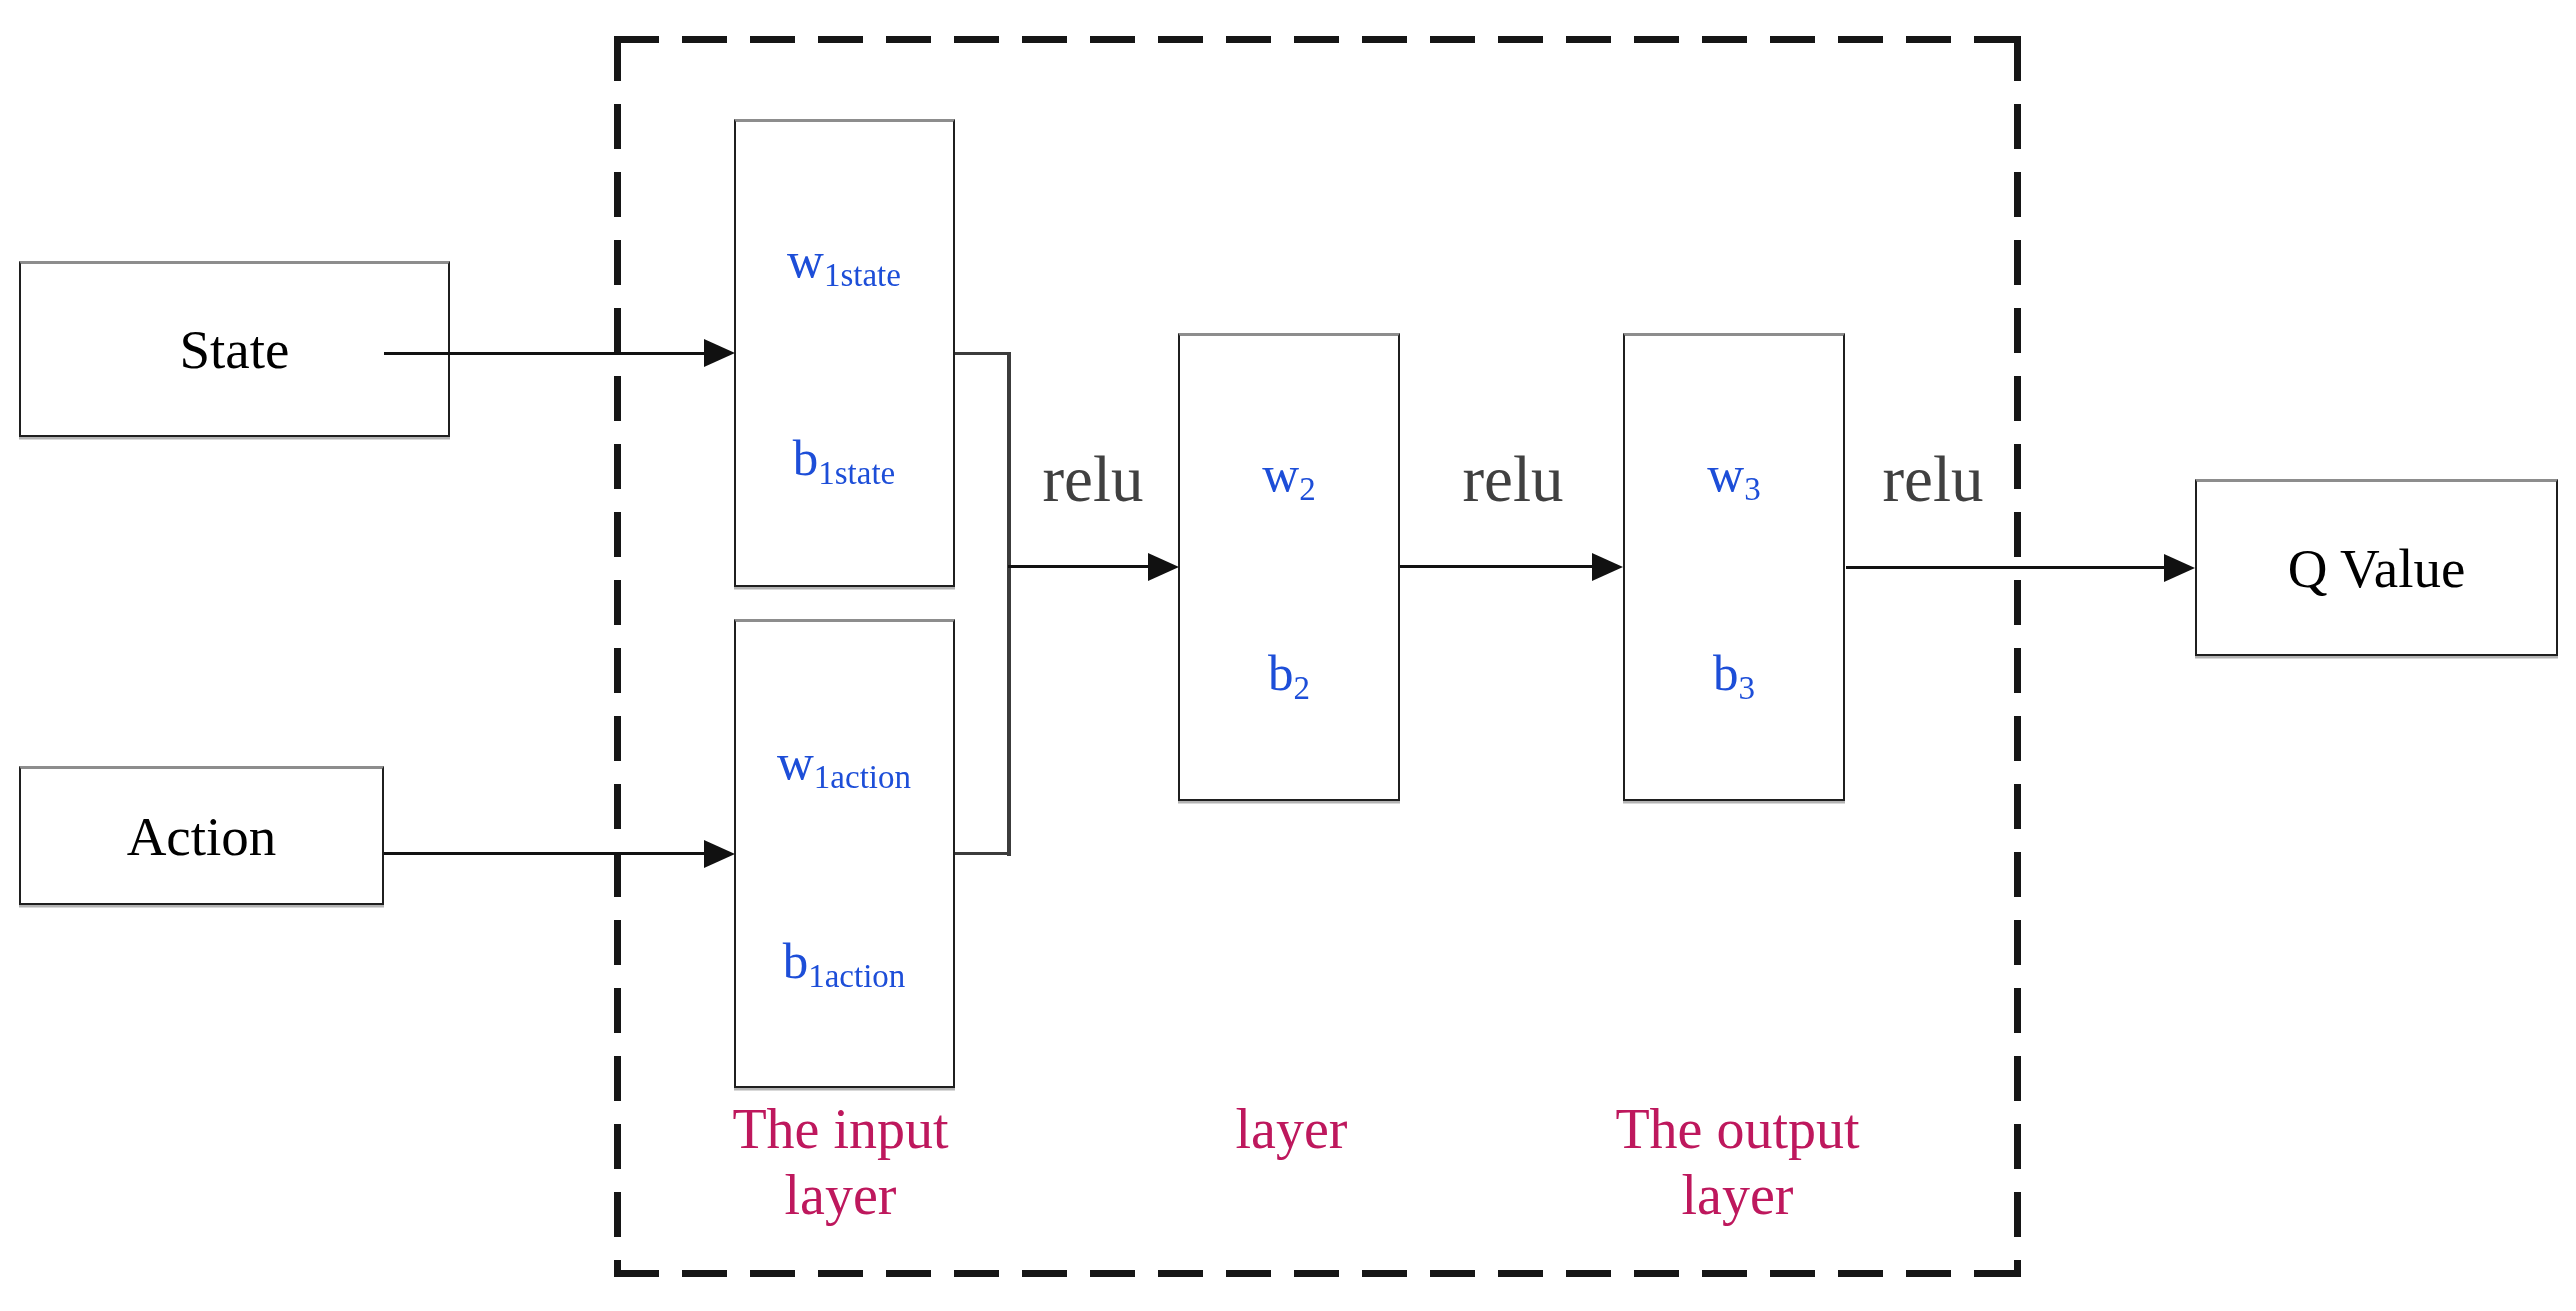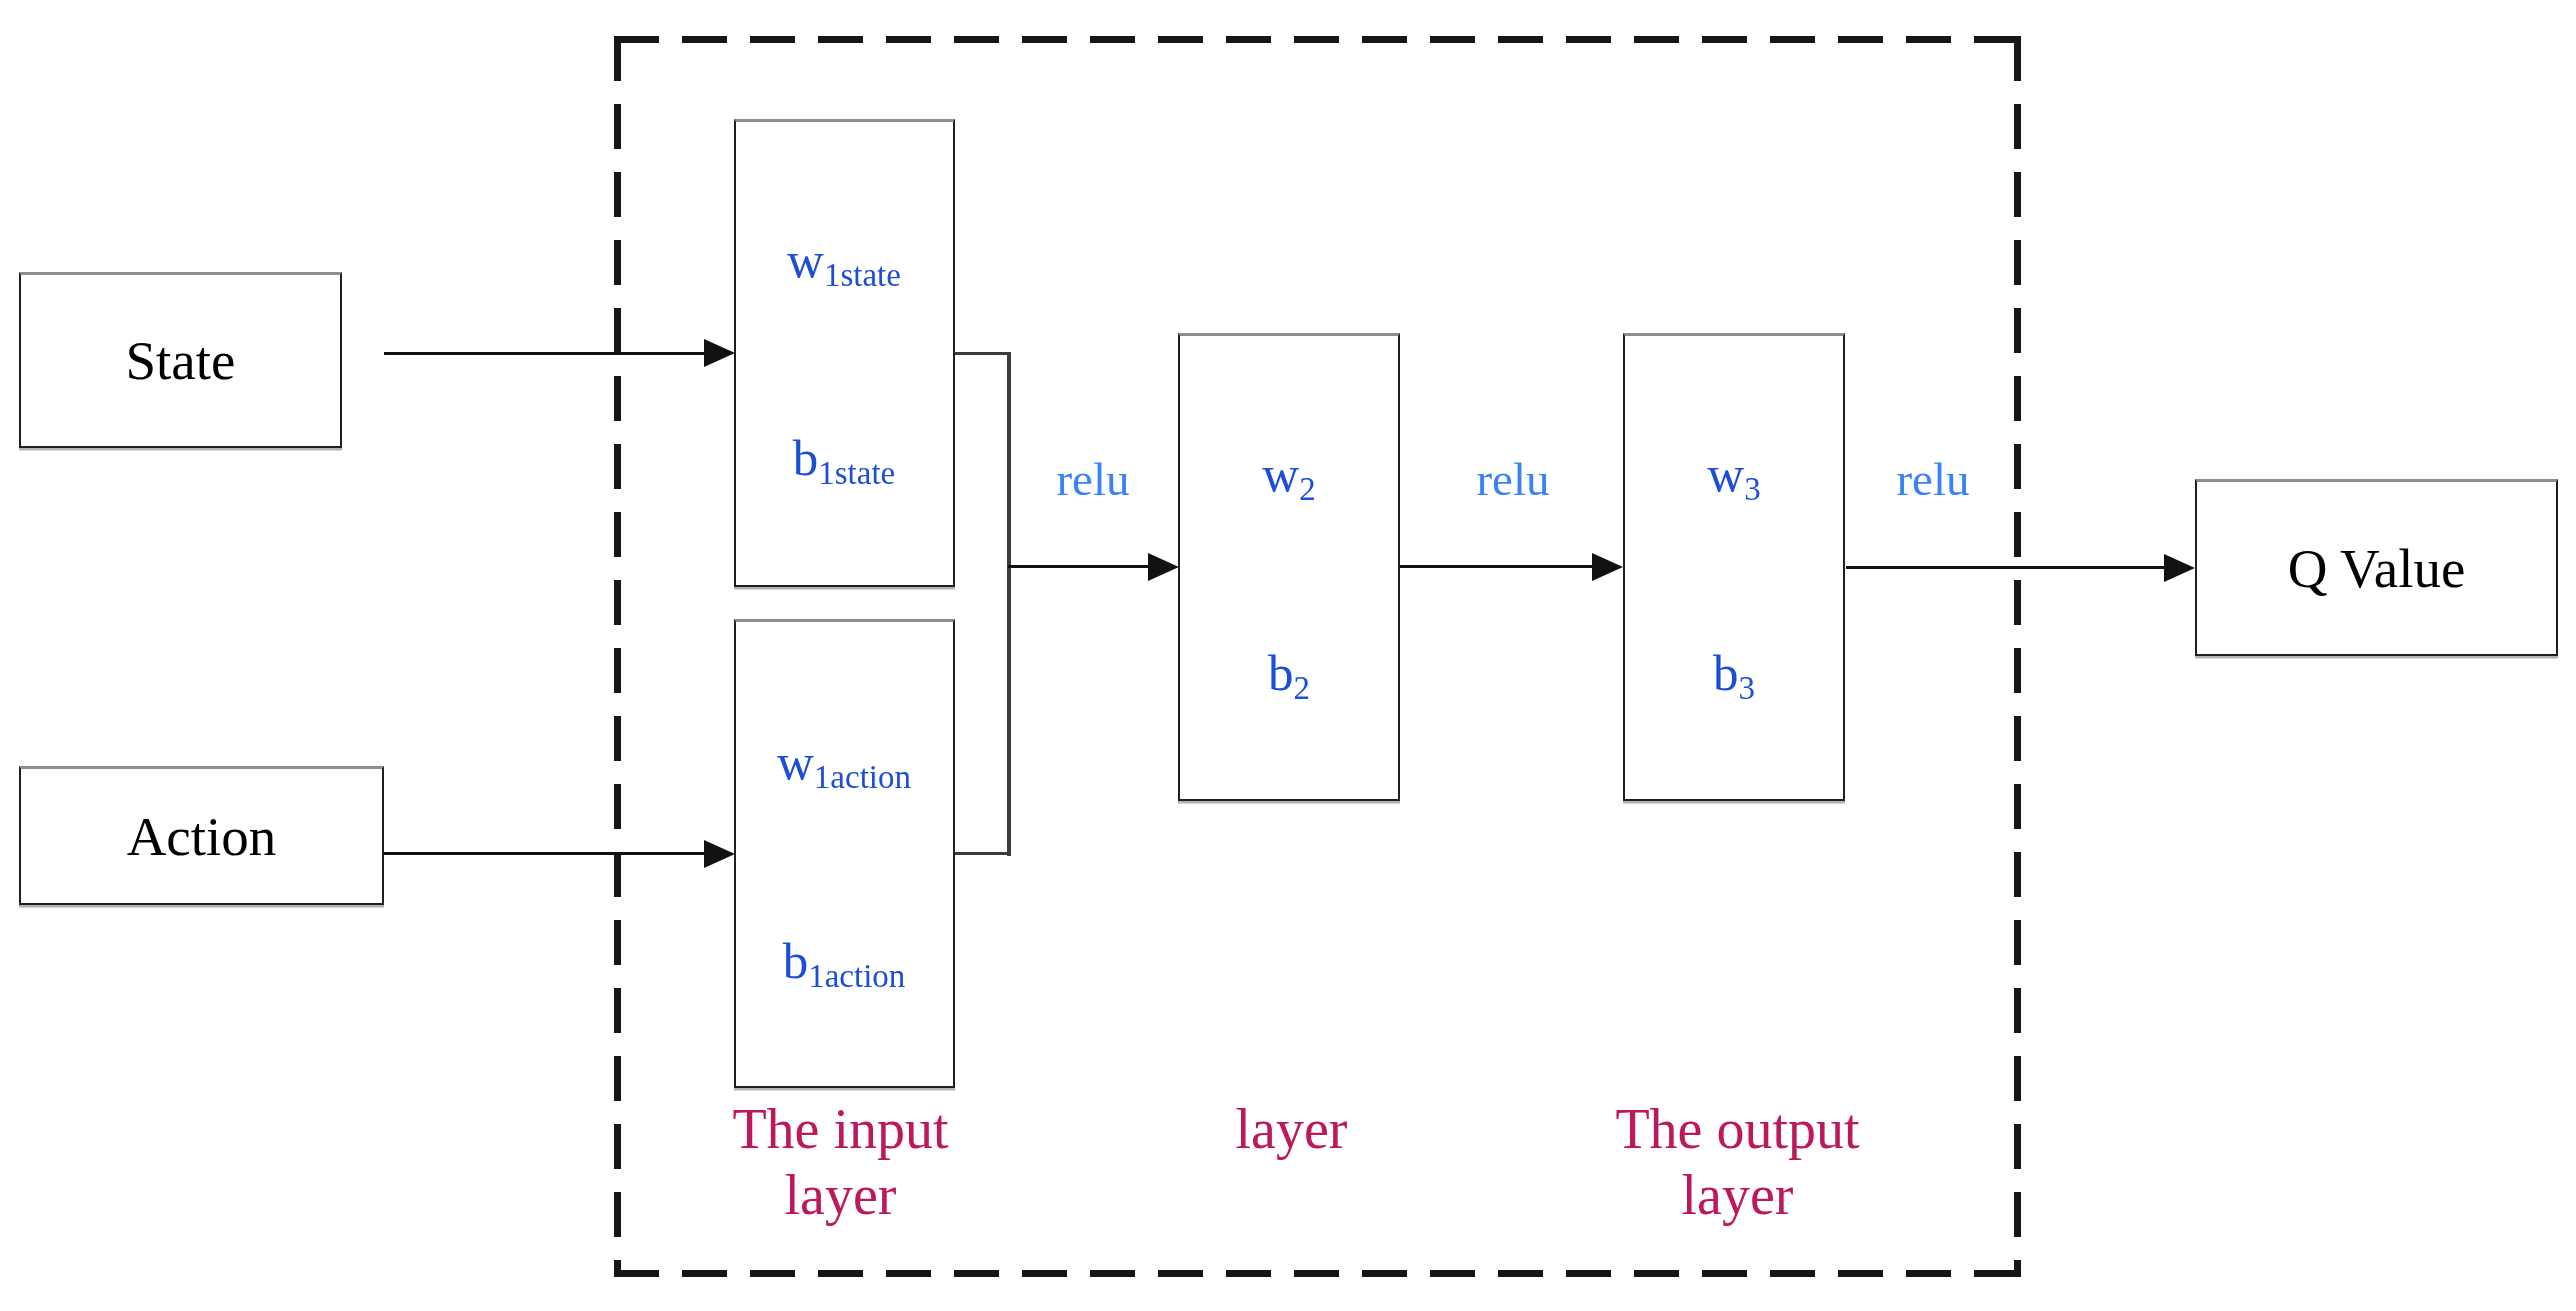--- a/index.html
+++ b/index.html
@@ -56,23 +56,23 @@
   }
   .wb sub {
     font-size: 33px;
     vertical-align: -0.28em;
     line-height: 0;
   }
   
   .relu {
     position: absolute;
     transform: translate(-50%, -50%);
-    font-size: 47px;
+    font-size: 65px;
     line-height: 1;
-    color: #3b82f6;
+    color: #404040;
     white-space: nowrap;
     text-align: right;
   }
   
   .caption {
     position: absolute;
     width: 415px;
     text-align: center;
     font-size: 56px;
     line-height: 66px;
@@ -106,21 +106,21 @@
 </head>
 <body style="background: rgb(255, 255, 255);">
 
 <div class="canvas" style="color: rgb(0, 0, 0);">
 
   <div class="dash-h" style="left:614px; top:36px;   width:1407px;"></div>
   <div class="dash-h" style="left:614px; top:1270px; width:1407px;"></div>
   <div class="dash-v" style="left:614px; top:36px;   height:1241px;"></div>
   <div class="dash-v" style="left:2014px; top:36px;  height:1241px;"></div>
 
-  <div class="box" style="left:19px; top:272px; width:323px; height:176px;">
+  <div class="box" style="left:19px; top:261px; width:431px; height:176px;">
     <span class="node-label">State</span>
   </div>
   <div class="box" style="left:19px; top:766px; width:365px; height:139px;">
     <span class="node-label">Action</span>
   </div>
   <div class="box" style="left:2195px; top:479px; width:363px; height:177px;">
     <span class="node-label">Q Value</span>
   </div>
 
   <div class="box" style="left:734px; top:119px; width:221px; height:468px;"></div>

